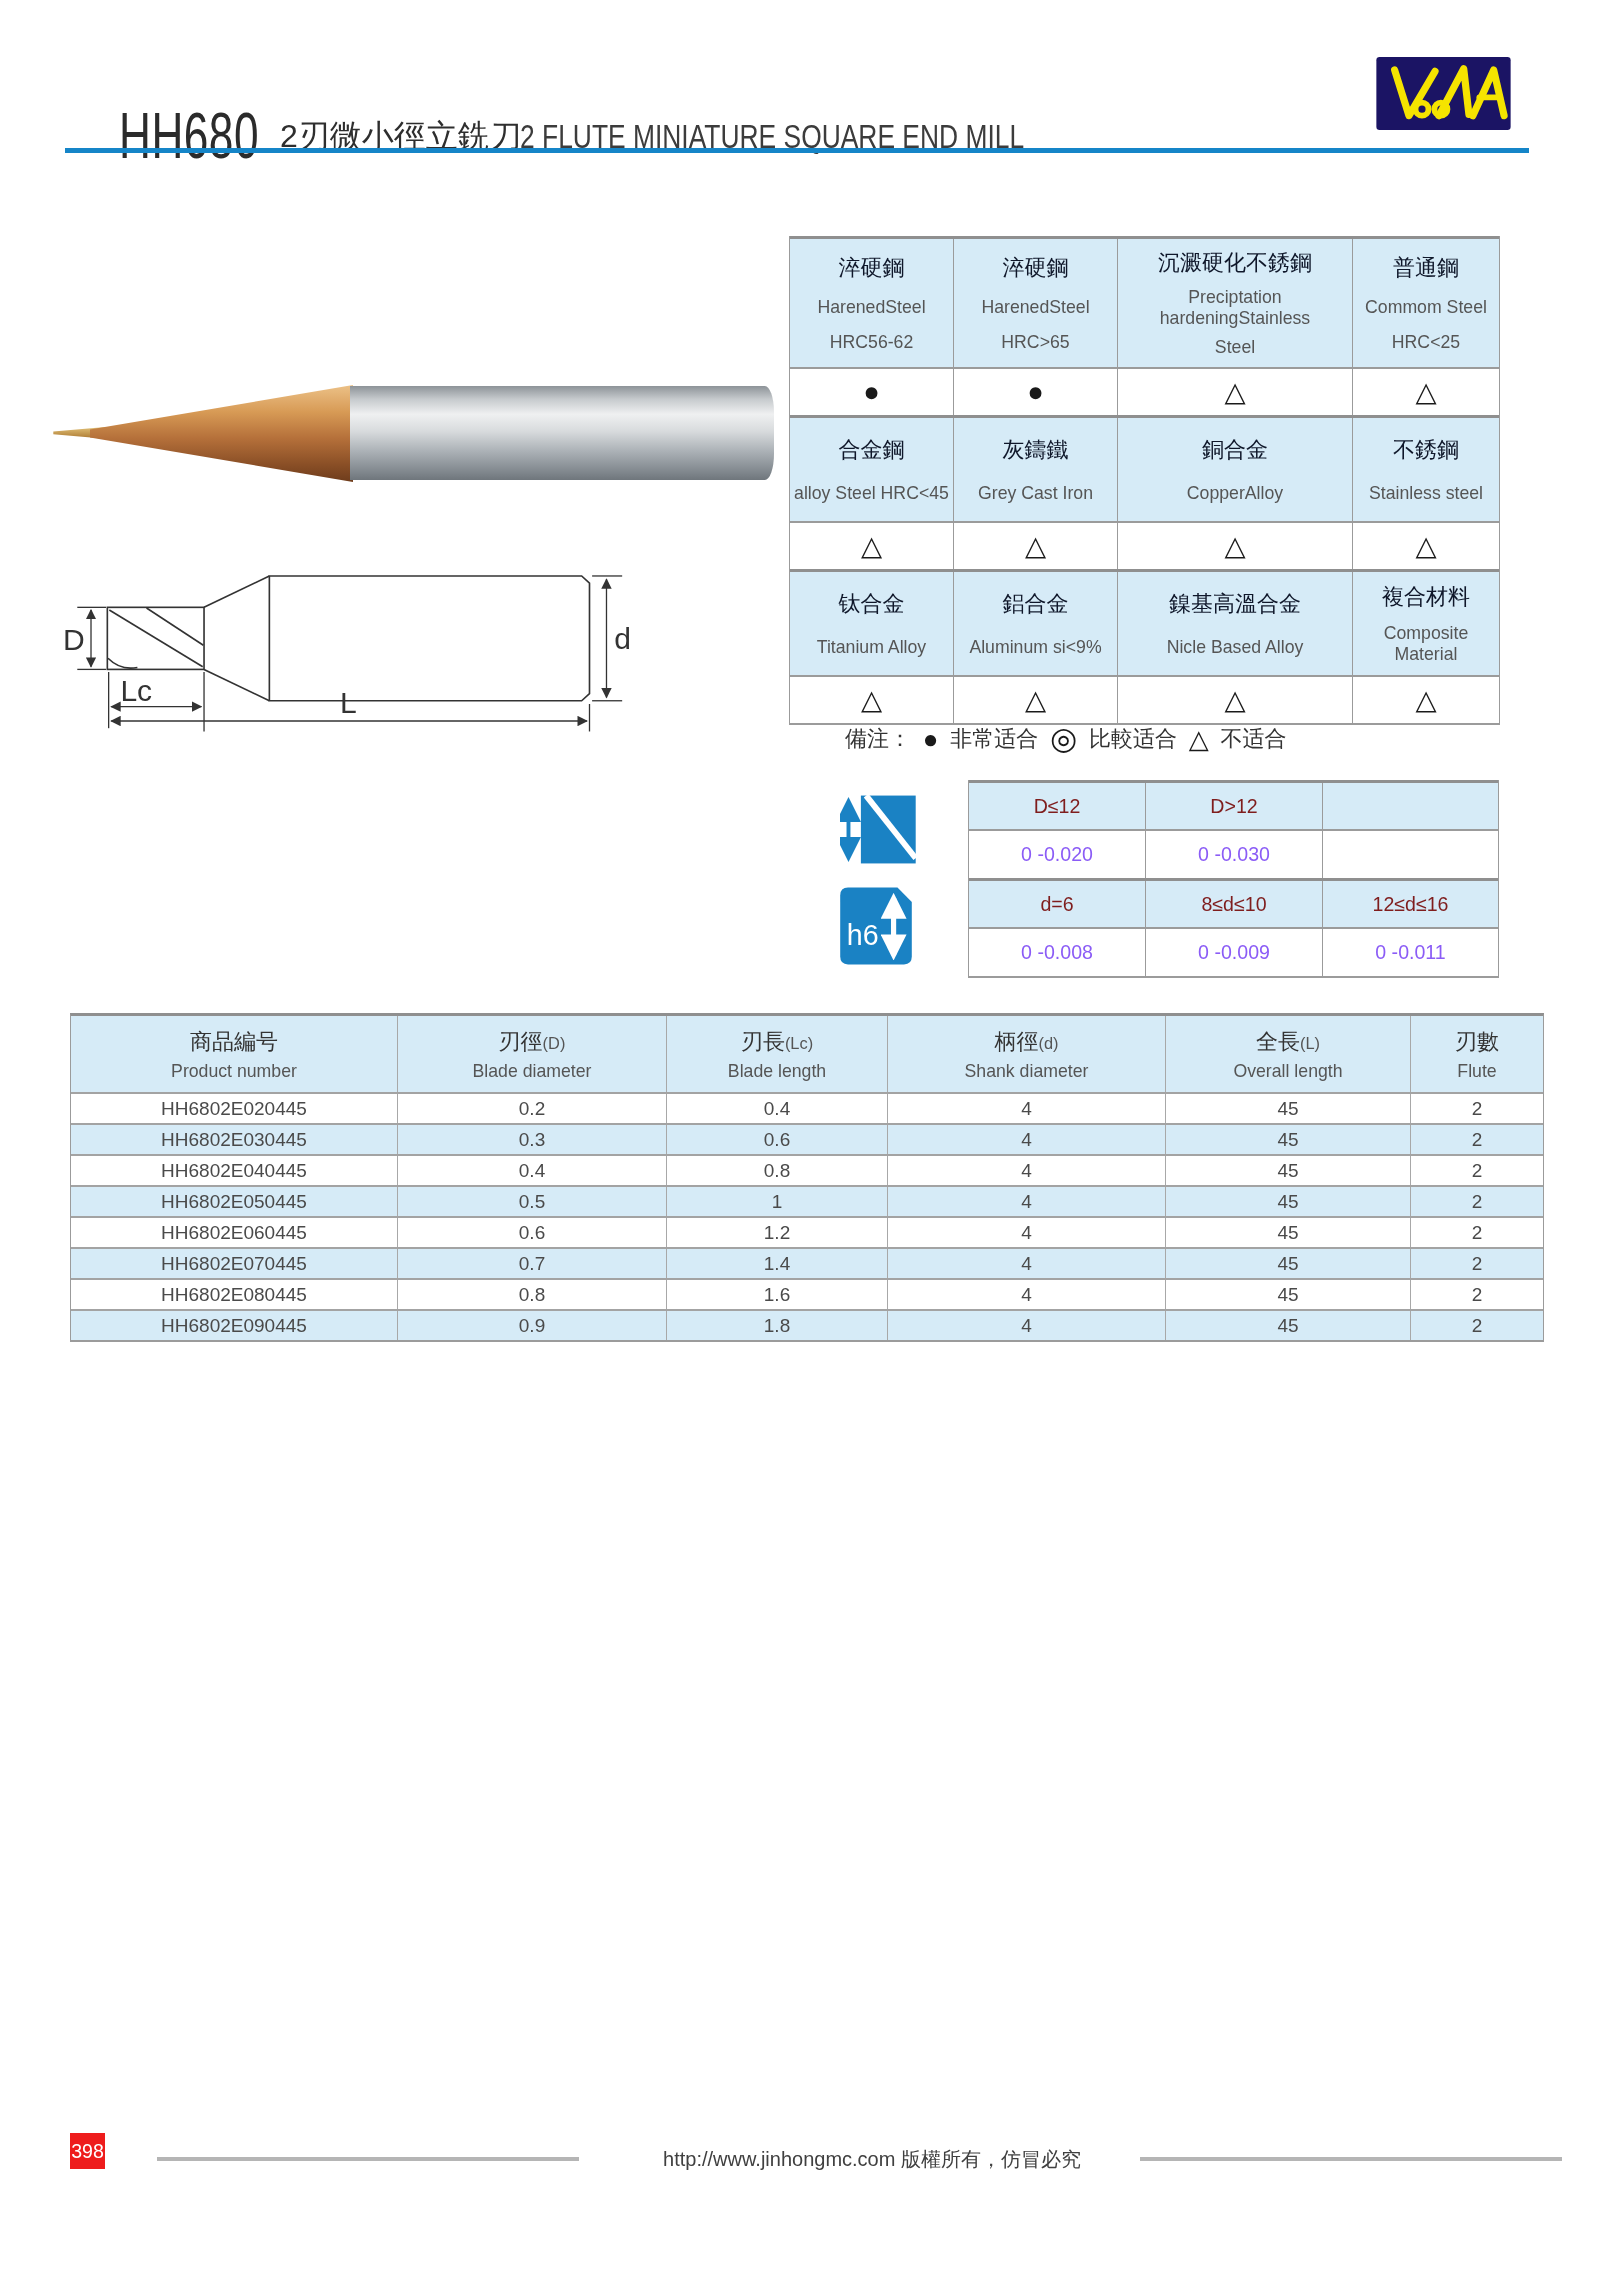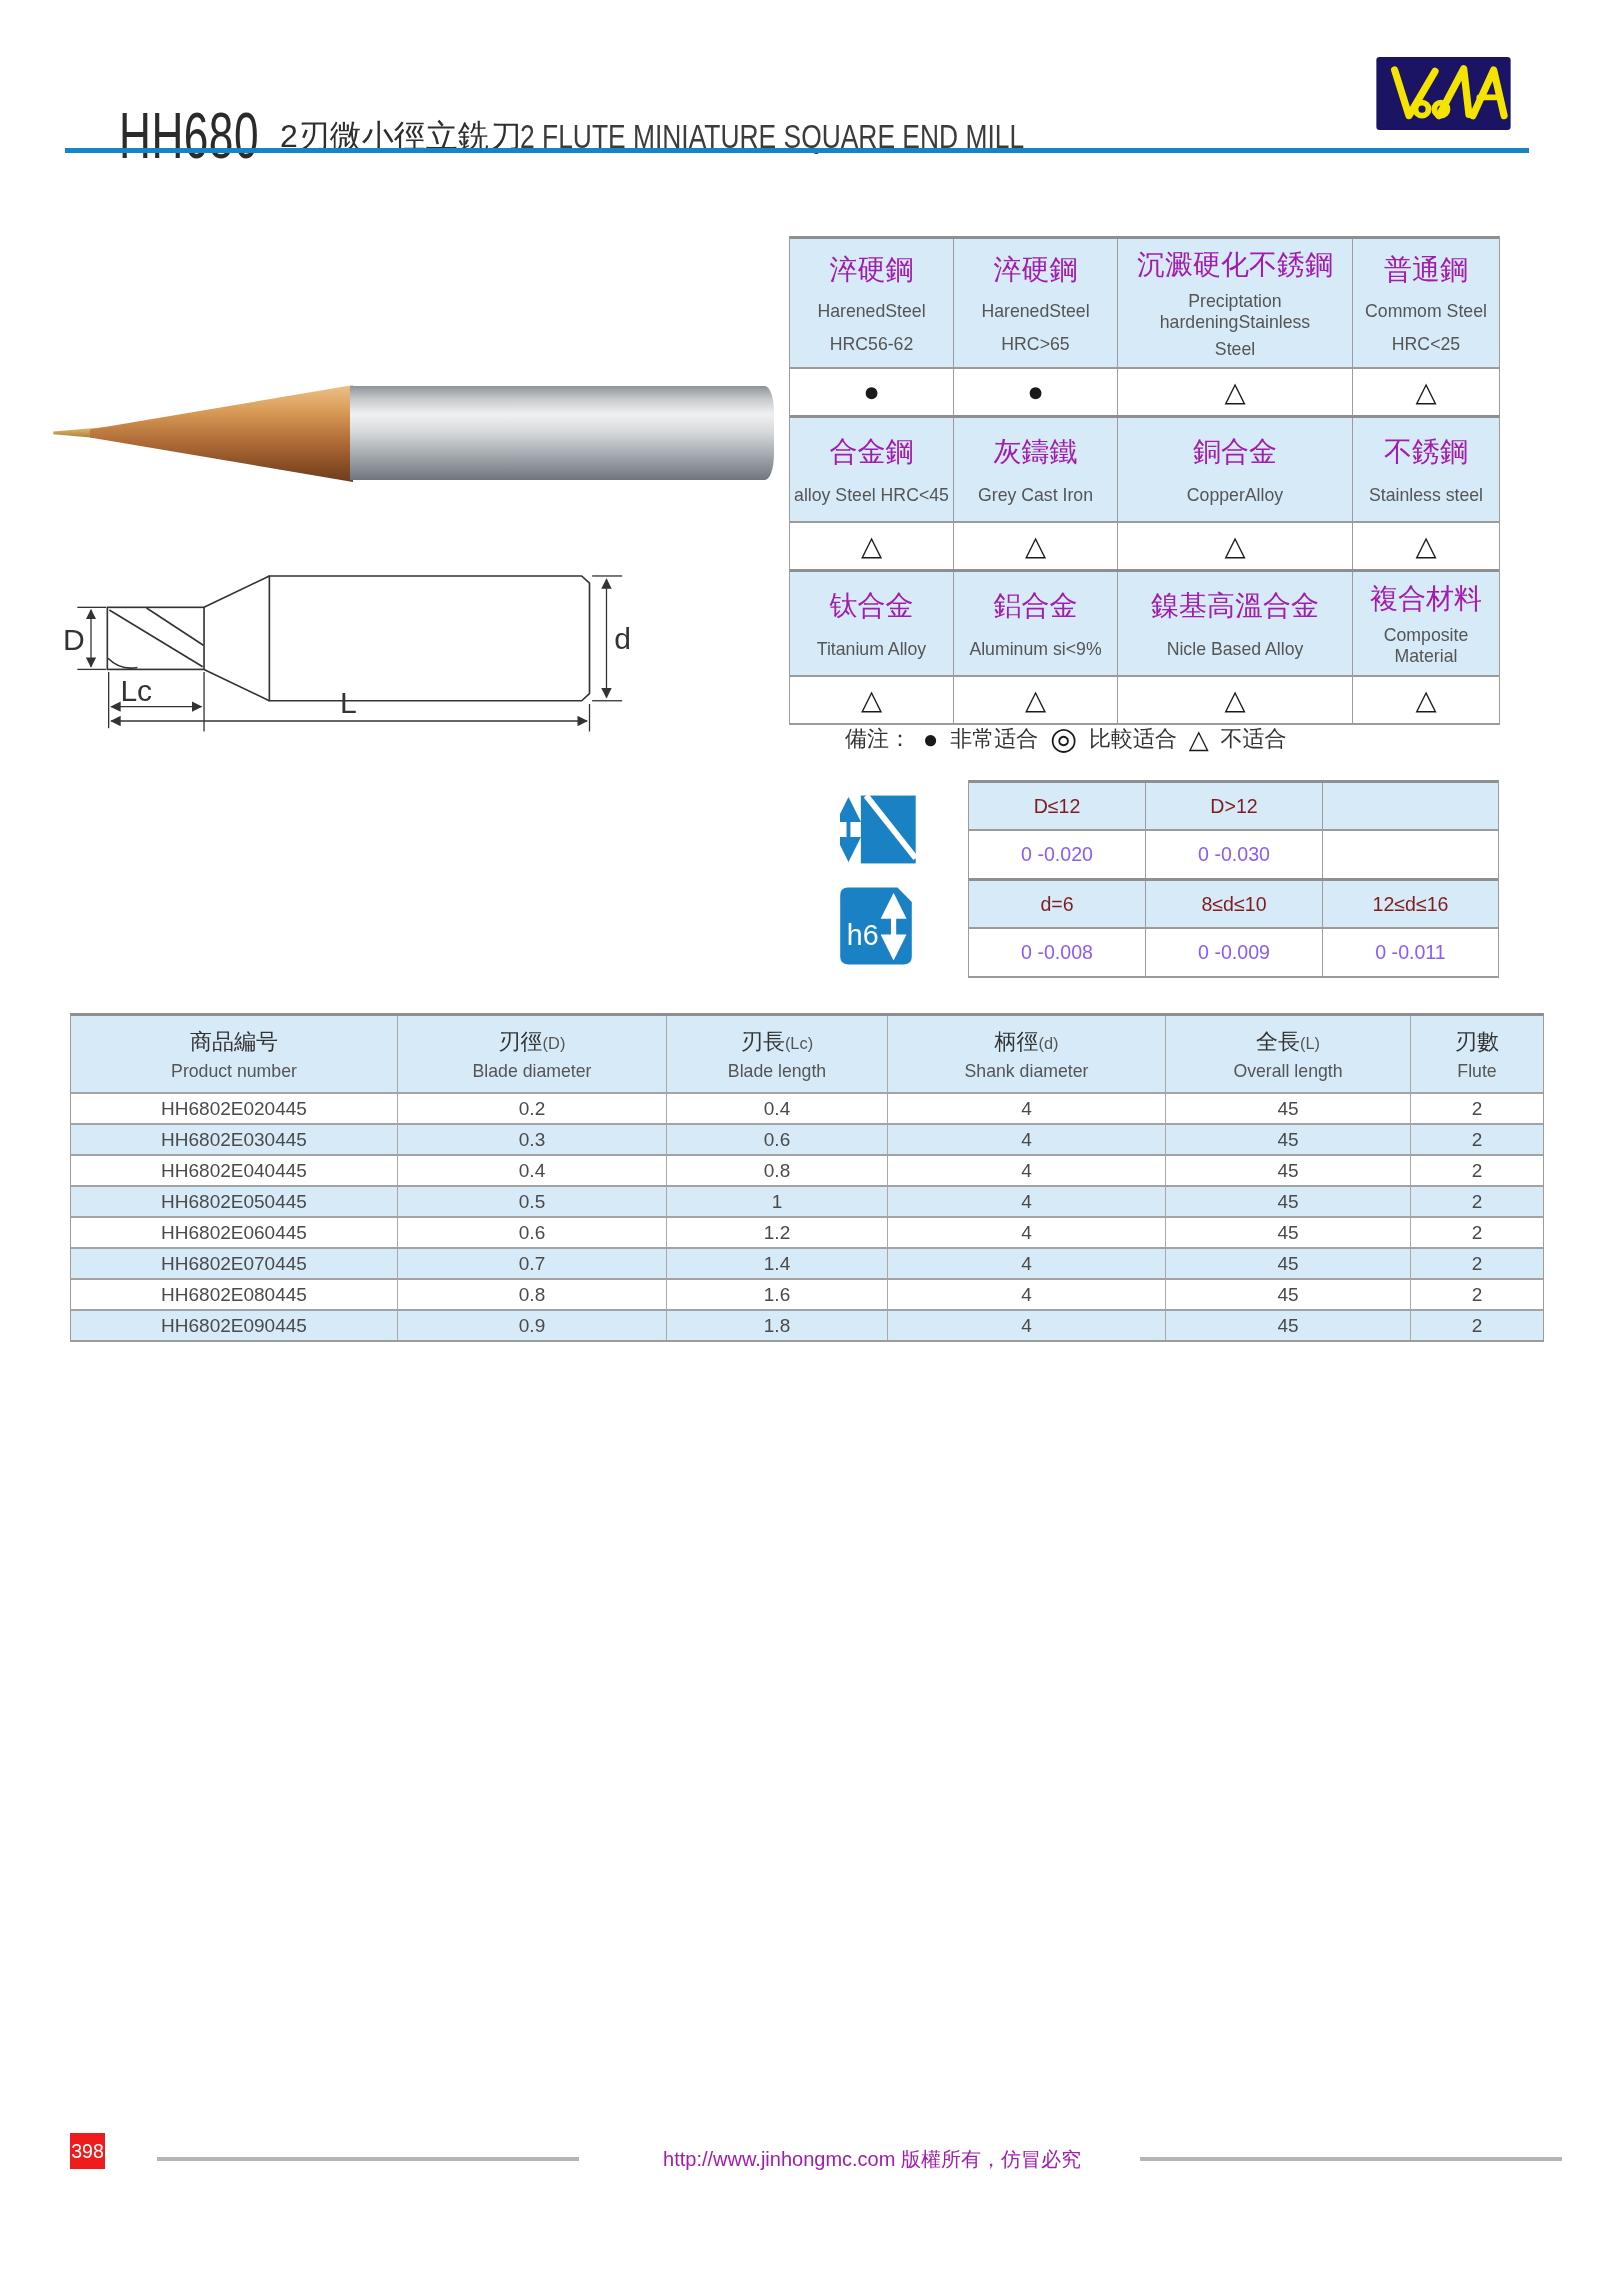--- a/index.html
+++ b/index.html
@@ -34,21 +34,21 @@
     border-left:1.3px solid #9b9b9b; border-right:1.3px solid #9b9b9b; border-bottom:2px solid #9b9b9b;
     box-sizing:border-box;}
   .mat-row{ display:grid; grid-template-columns:164px 164px 235px 1fr;}
   .mat-row > div{ border-right:1.3px solid #9b9b9b; display:flex; flex-direction:column;
     align-items:center; justify-content:space-evenly; text-align:center; box-sizing:border-box;}
   .mat-row > div:last-child{ border-right:none;}
   .mat-header{ background:#d6ebf7; border-top:3.3px solid #8f8f8f; height:128px;}
   .mat-header.short{ height:103px;}
   .mat-sym{ border-top:2px solid #9b9b9b; background:#fff; height:46px;}
   .mat-sym > div{ justify-content:center;}
-  .mat-cn{ font-size:28px; color:#a21caf;}
+  .mat-cn{ font-size:22px; color:#0f172a;}
   .mat-en{ font-size:17.7px; color:#555;}
   .mat-sub{ font-size:17.7px; color:#555;}
   .sym{ font-size:27.5px; color:#1a1a1a; line-height:1;}
   
   .legend{ position:absolute; left:845px; top:720px; display:flex; align-items:center; gap:11.8px;
     font-size:22px; color:#333; height:37px;}
   .legend .sym{ font-size:26px;}
   .legend .ring{ font-size:31px; font-weight:bold;}
   
   .tol-table{ position:absolute; left:968px; top:780px; width:531px;
@@ -76,21 +76,21 @@
   .mt-en{ font-size:17.7px; color:#555;}
   .mt-data{ height:29px; border-top:2.6px solid #a3a3a3; font-size:19px; color:#4a4a4a;}
   .mt-row.mt-data:nth-child(odd){ background:#d6ebf7;}
   
   .page-badge{ position:absolute; left:70px; top:2133px; width:35px; height:36px; background:#ee1c1c;
     color:#ffffff; font-size:19.6px; display:flex; align-items:center; justify-content:center;}
   .foot-line{ position:absolute; top:2157px; height:3.9px; background:#b5b5b5;}
   .foot-line.left{ left:157px; width:422px;}
   .foot-line.right{ left:1140px; width:422px;}
   .copyright{ position:absolute; left:872px; top:2146px; transform:translateX(-50%);
-    font-size:20px; color:#a21caf; white-space:nowrap;}
+    font-size:20px; color:#404040; white-space:nowrap;}
 </style>
 </head>
 <body>
 
 <div class="page">
 
   <div>
     <div class="brand-model">HH680</div>
     <div class="title-cn">2刃微小徑立銑刀</div>
     <div class="title-en">2 FLUTE MINIATURE SQUARE END MILL</div>

